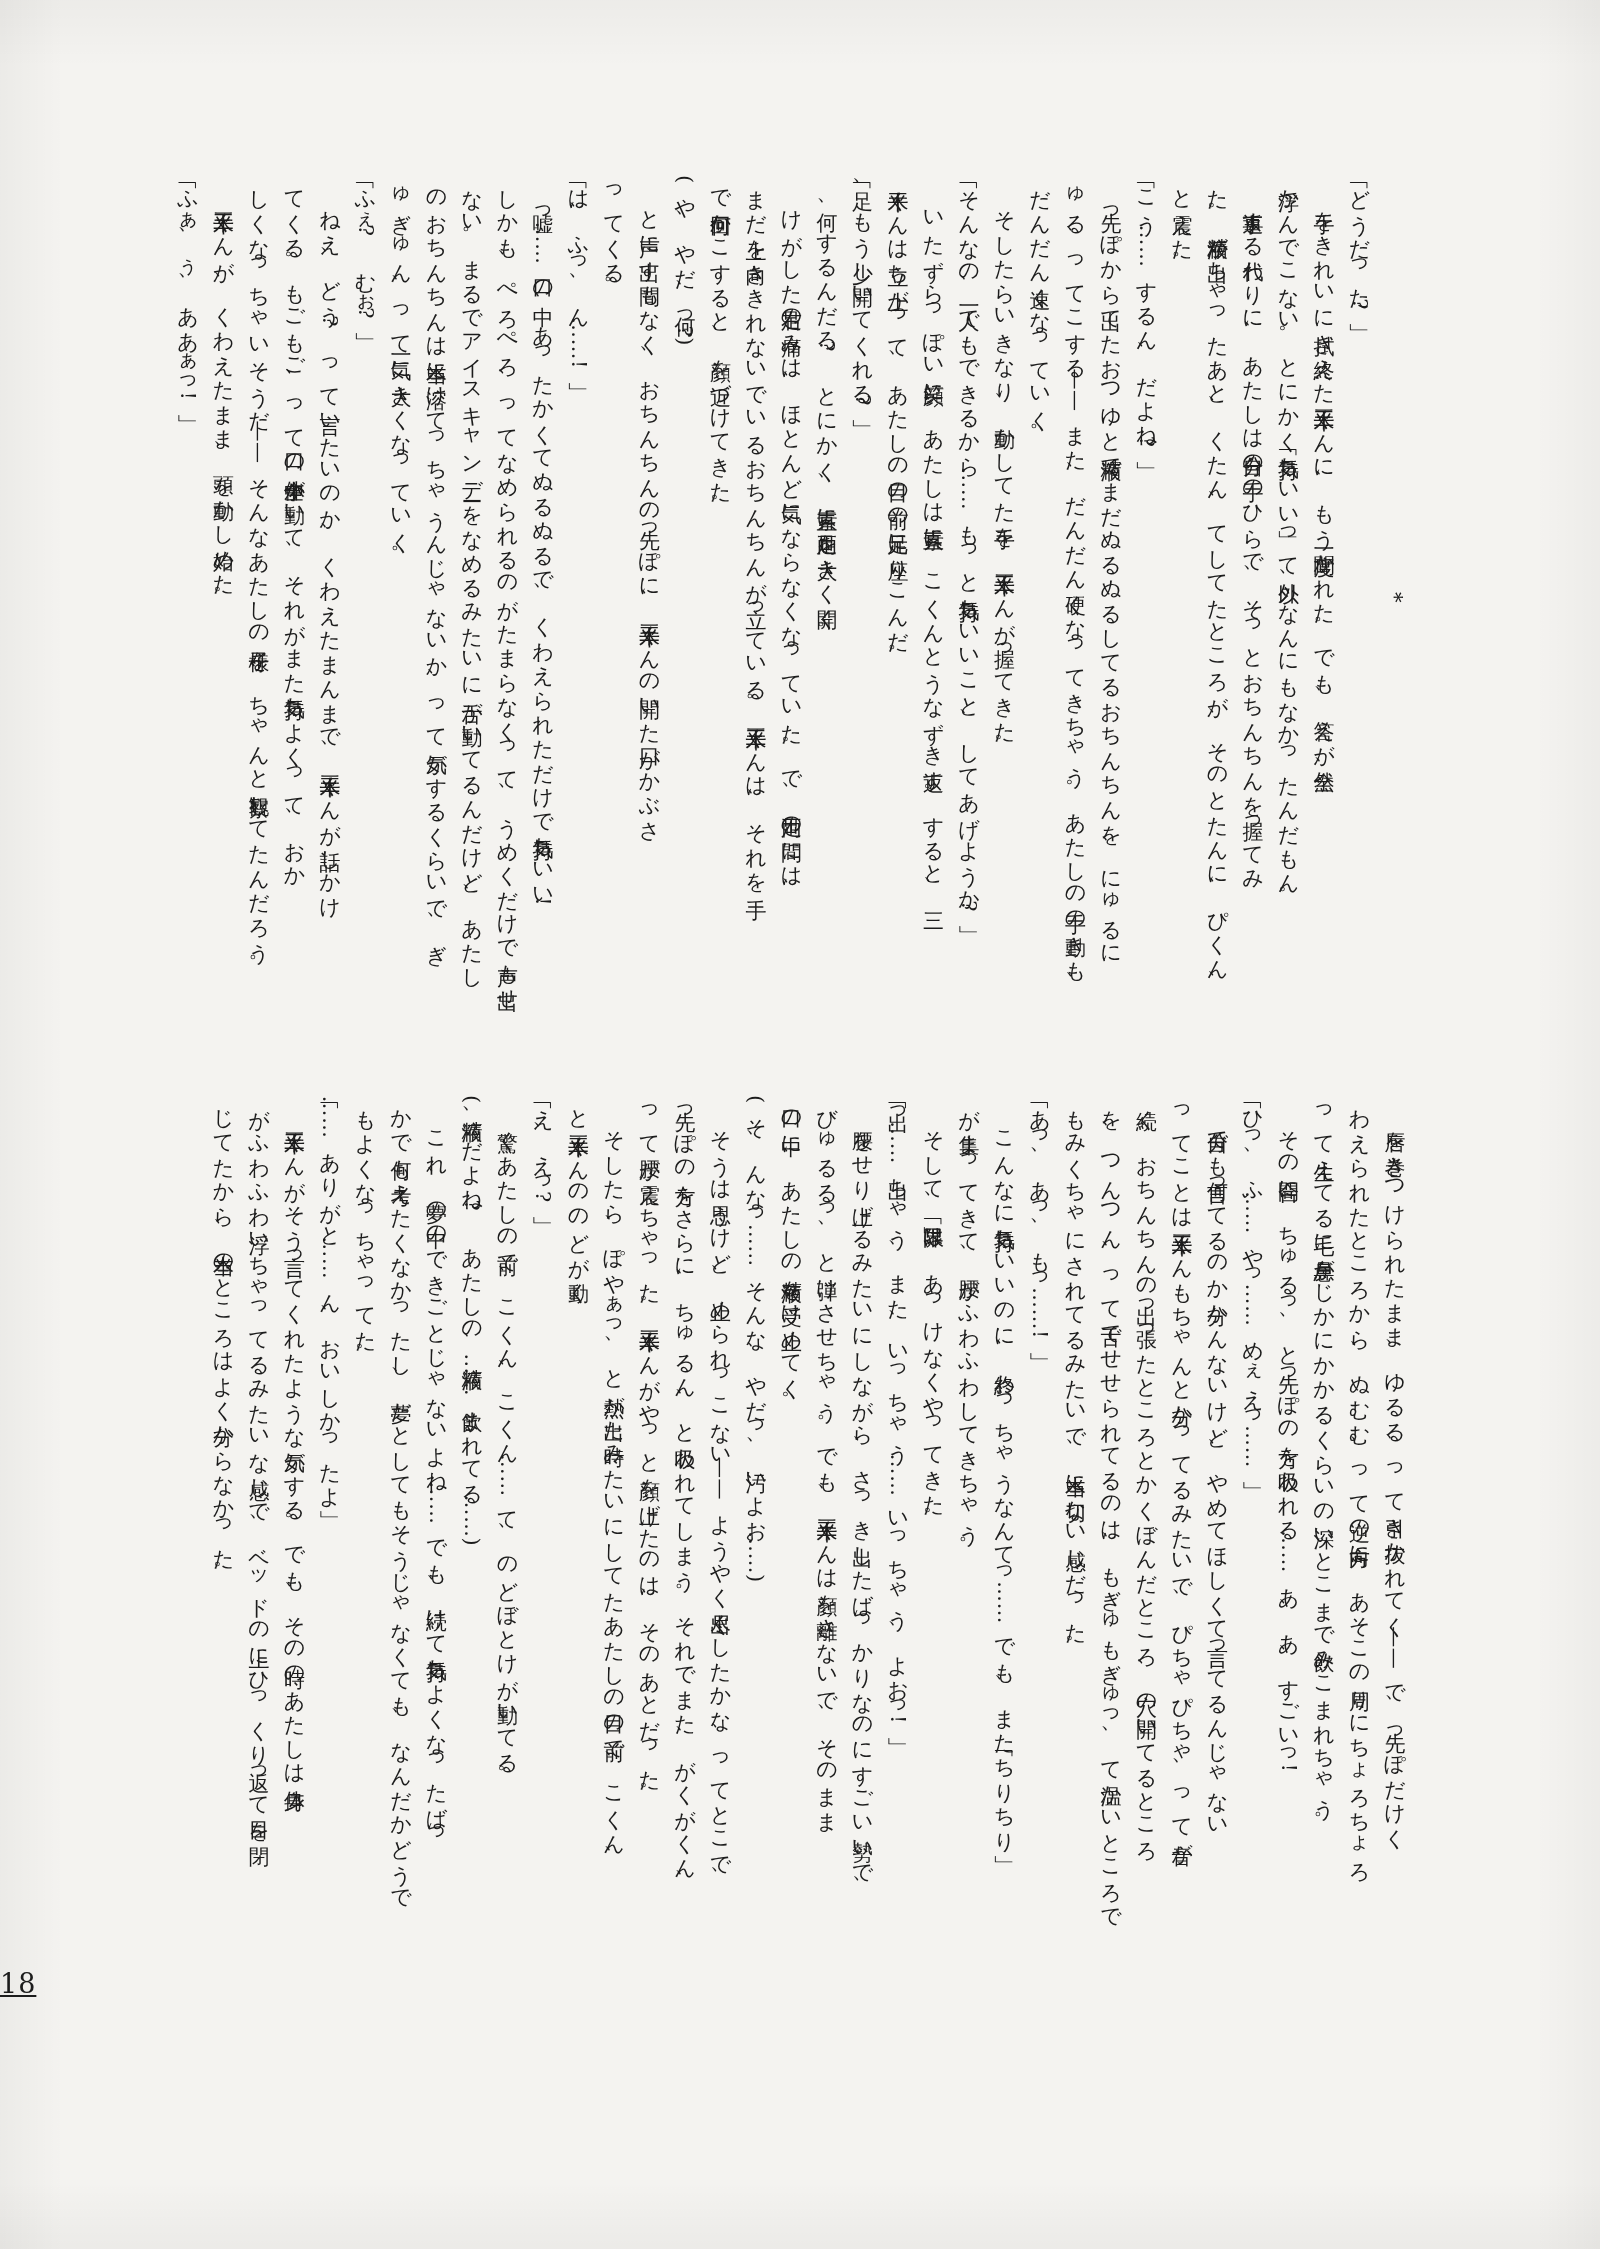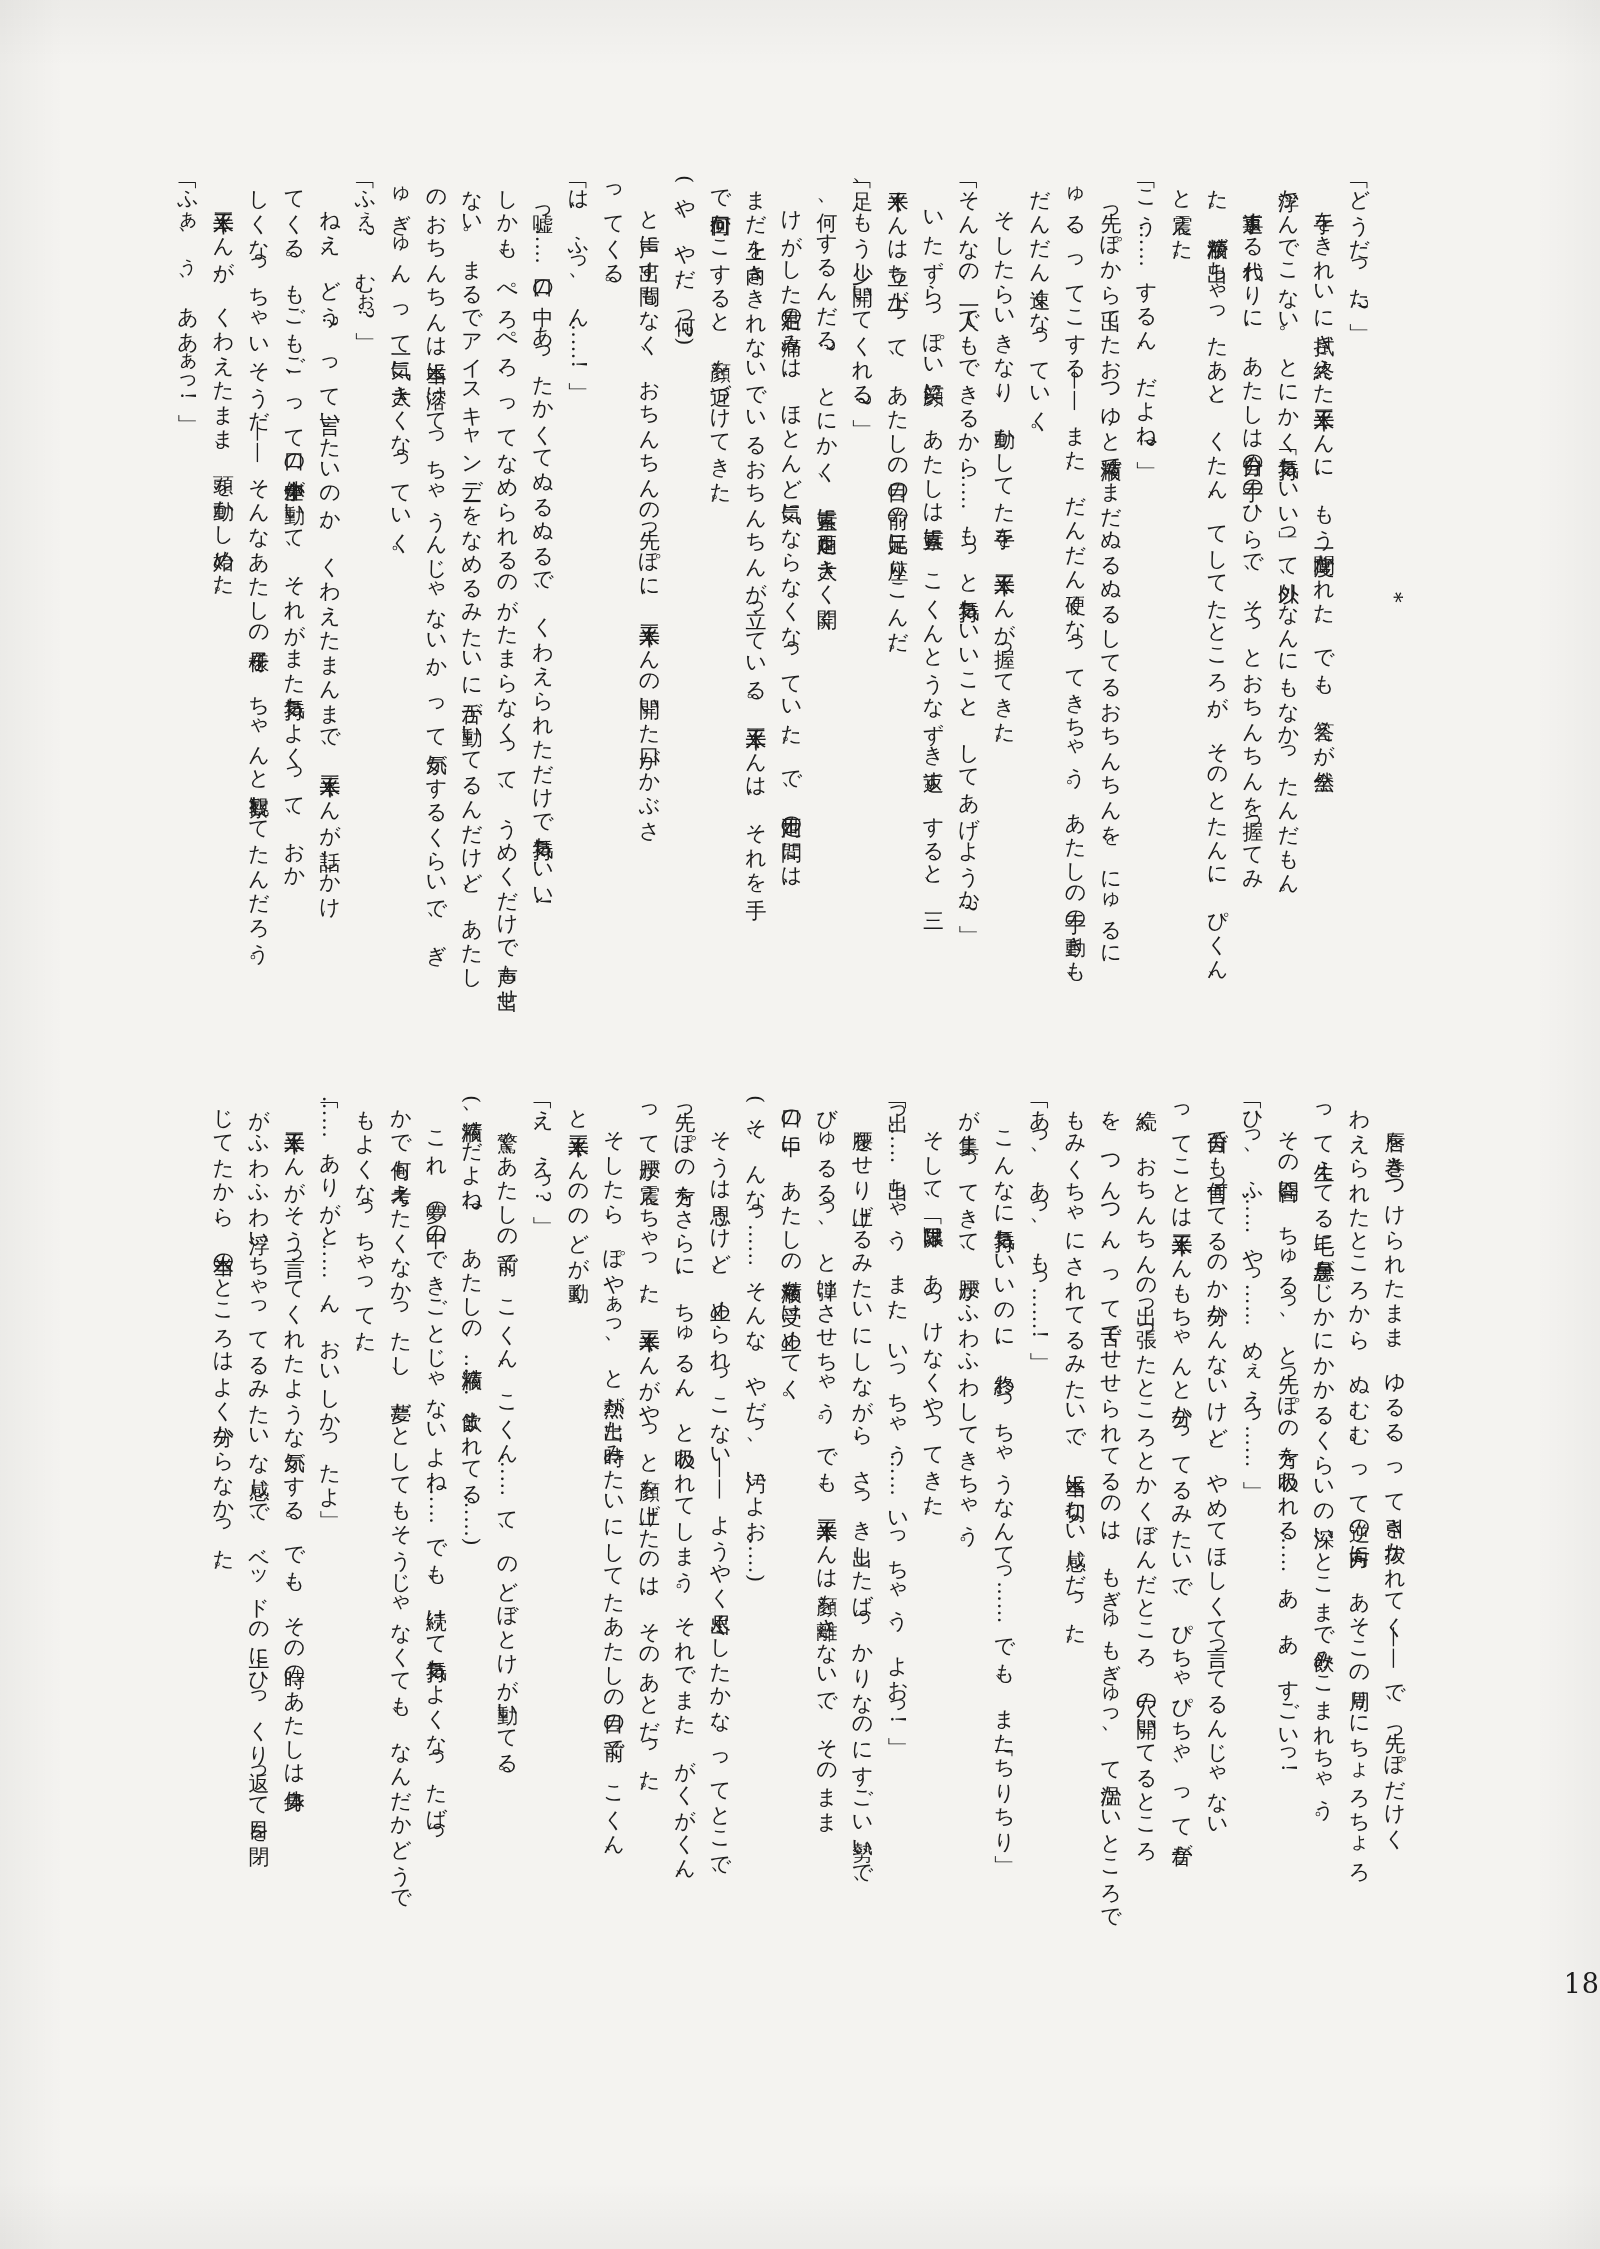--- a/index.html
+++ b/index.html
@@ -55,24 +55,25 @@
   }
   .star-col {
     text-align: center;
     height: 845px;
   }
   .page-number {
     position: absolute;
     top: 1968px;
     left: 0;
     width: 100%;
-    text-align: right;
+    text-align: left;
     font-size: 27px;
     color: #1c1c1c;
     letter-spacing: 1px;
+    text-decoration: underline;
   }
 </style>
 </head>
 <body>
 
 <div class="page">
 
   <div class="vband band-top">
     <p class="star-col">*</p>
 

